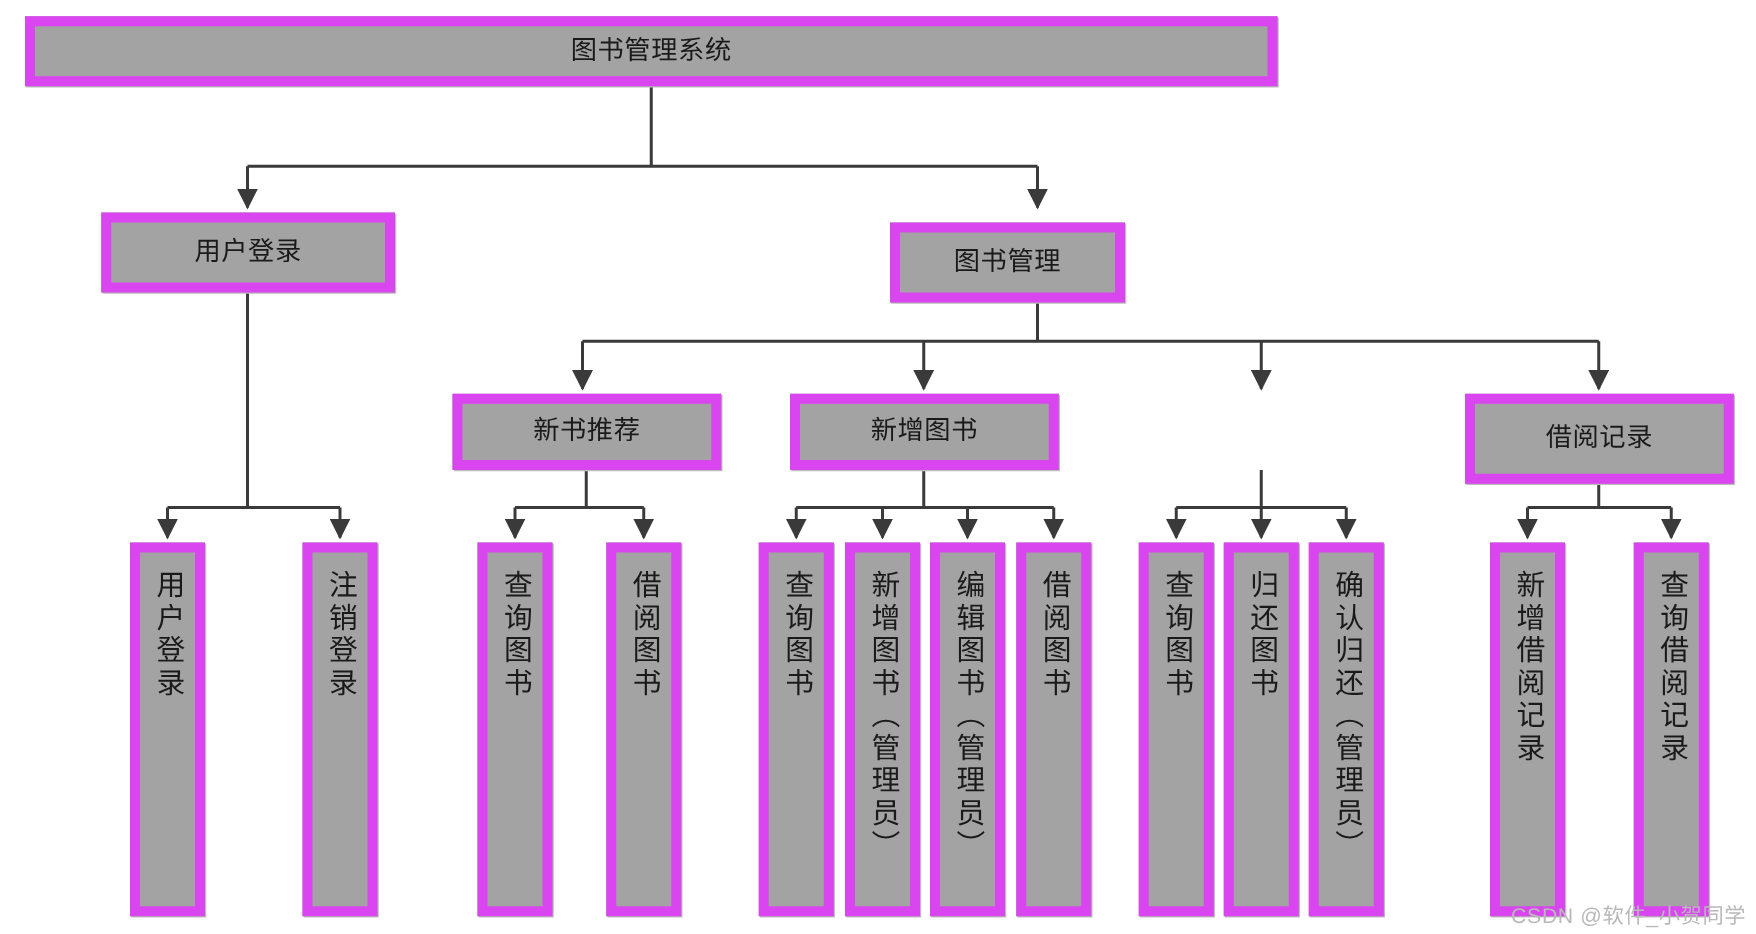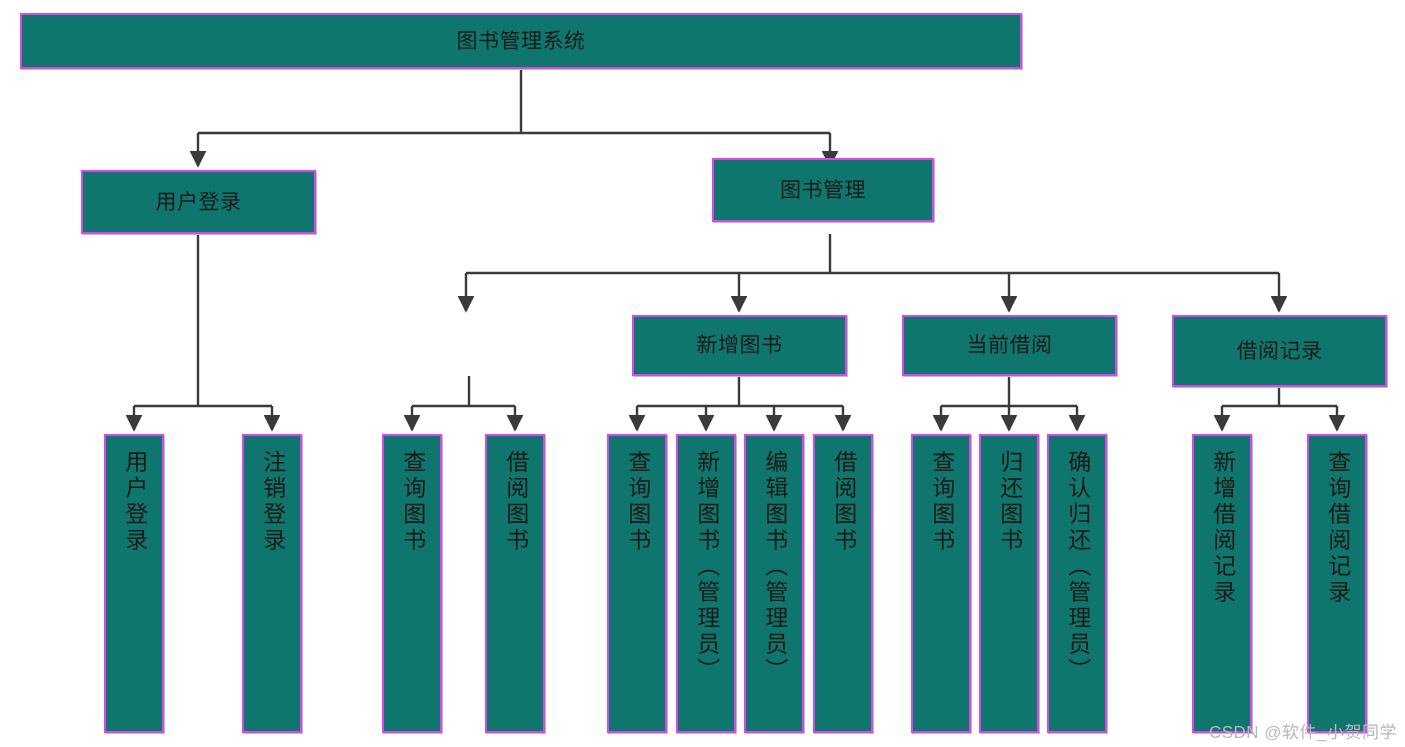--- a/index.html
+++ b/index.html
@@ -19,22 +19,22 @@
   #edges{
     position:absolute;
     left:0; top:0;
     width:1405px; height:747px;
     pointer-events:none;
   }
   
   .node{
     position:absolute;
     box-sizing:border-box;
-    background:#0f766e;
-    border:2px solid #d946ef;
+    background:#a3a3a3;
+    border:8px solid #d946ef;
     box-shadow:1px 1px 0 0 #bdbdbd;
     display:flex;
     align-items:center;
     justify-content:center;
     color:#1a1a1a;
   }
   .node .lbl{
     display:block;
     text-align:center;
     line-height:1.18;
@@ -129,32 +129,32 @@
   </svg>
 
   <div class="node h root" style="left:20px; top:13px; width:1002px; height:56px;">
     <span class="lbl">图书管理系统</span>
   </div>
 
   <div class="node h" style="left:81px; top:170px; width:235px; height:64px;">
     <span class="lbl">用户登录</span>
   </div>
 
-  <div class="node h" style="left:712px; top:158px; width:222px; height:64px;">
+  <div class="node h" style="left:712px; top:178px; width:188px; height:64px;">
     <span class="lbl">图书管理</span>
   </div>
 
+  <div class="node h" style="left:362px; top:315px; width:215px; height:61px;">
+    <span class="lbl">新书推荐</span>
+  </div>
 
   <div class="node h" style="left:632px; top:315px; width:215px; height:61px;">
     <span class="lbl">新增图书</span>
   </div>
 
-  <div class="node h" style="left:902px; top:315px; width:215px; height:61px;">
-    <span class="lbl">当前借阅</span>
-  </div>
 
   <div class="node h" style="left:1172px; top:315px; width:215px; height:72px;">
     <span class="lbl">借阅记录</span>
   </div>
 
   <div class="node v" style="left:104px; top:434px; width:60px; height:299px;">
     <span class="lbl">用户登录</span>
   </div>
   <div class="node v" style="left:242px; top:434px; width:60px; height:299px;">
     <span class="lbl">注销登录</span>

